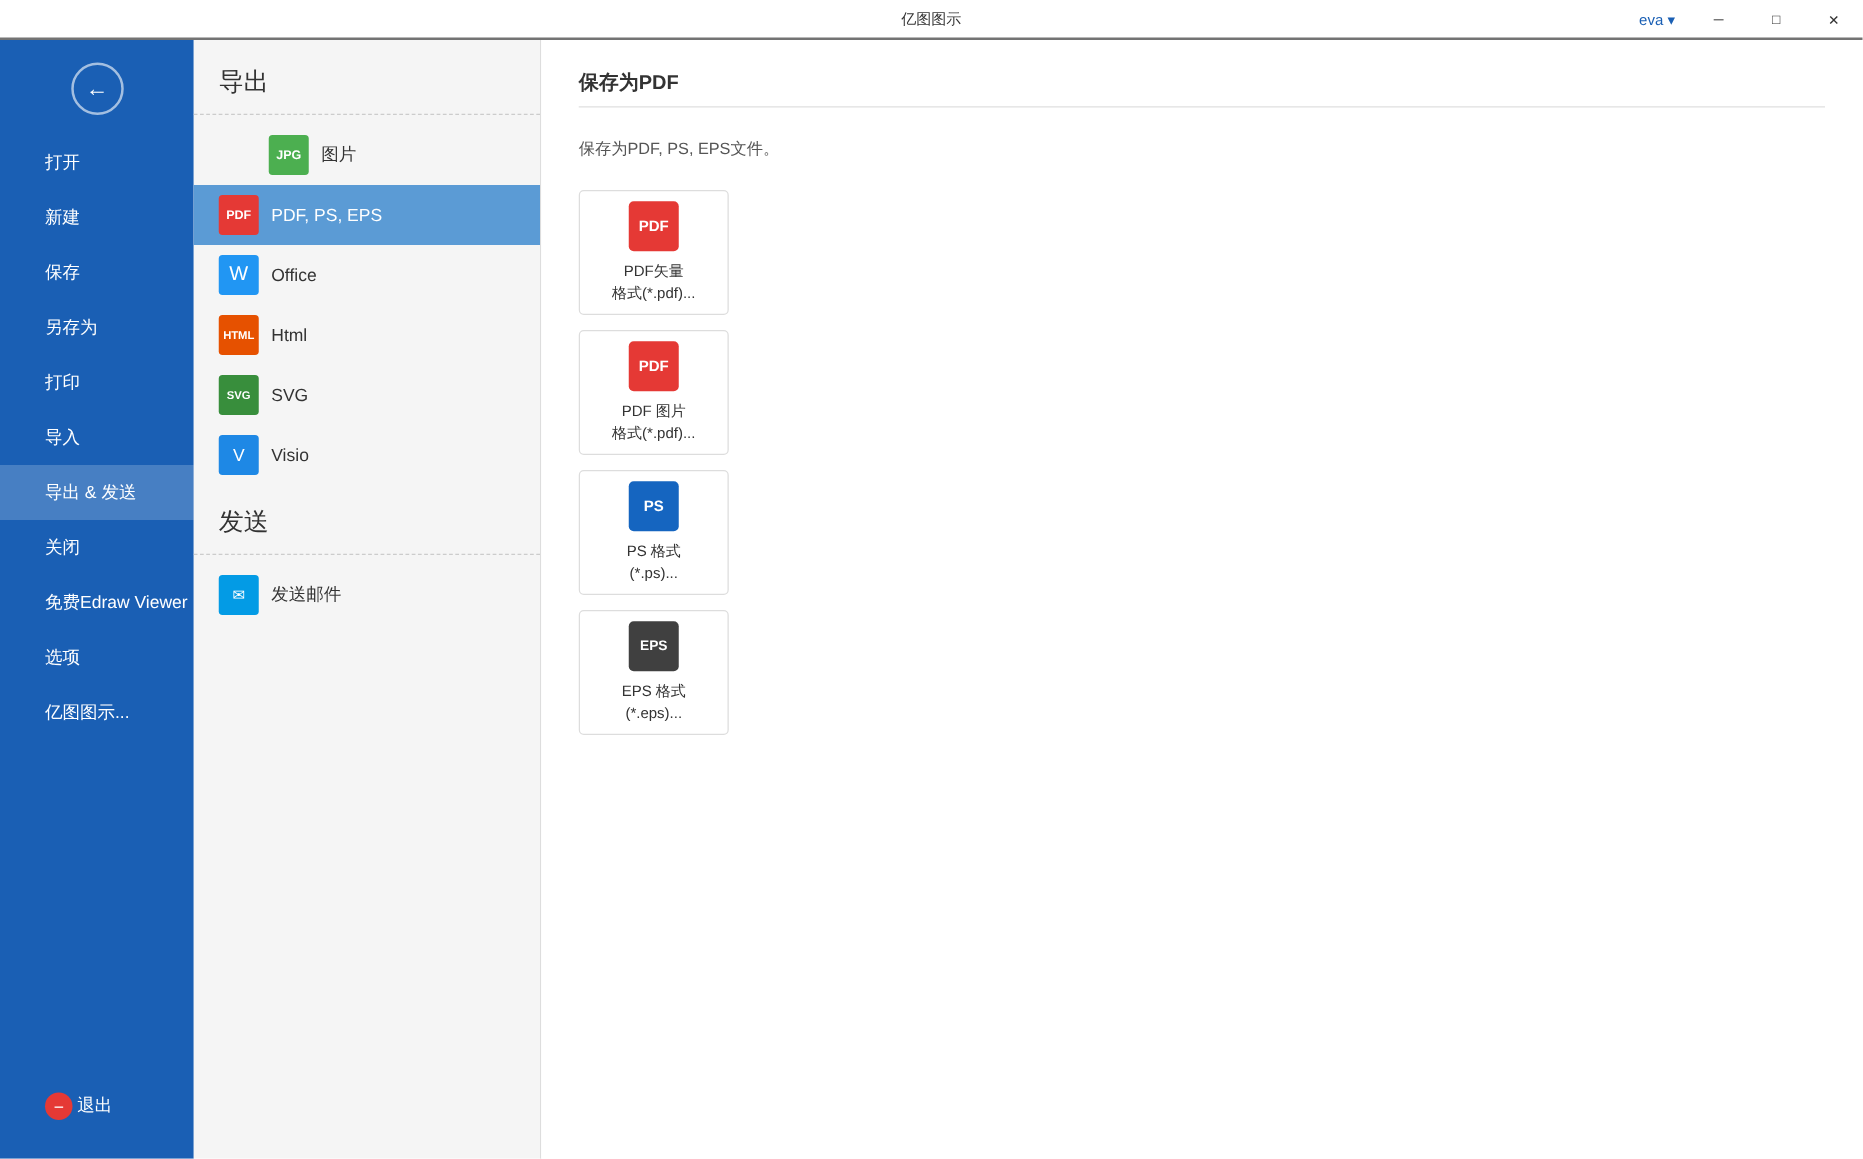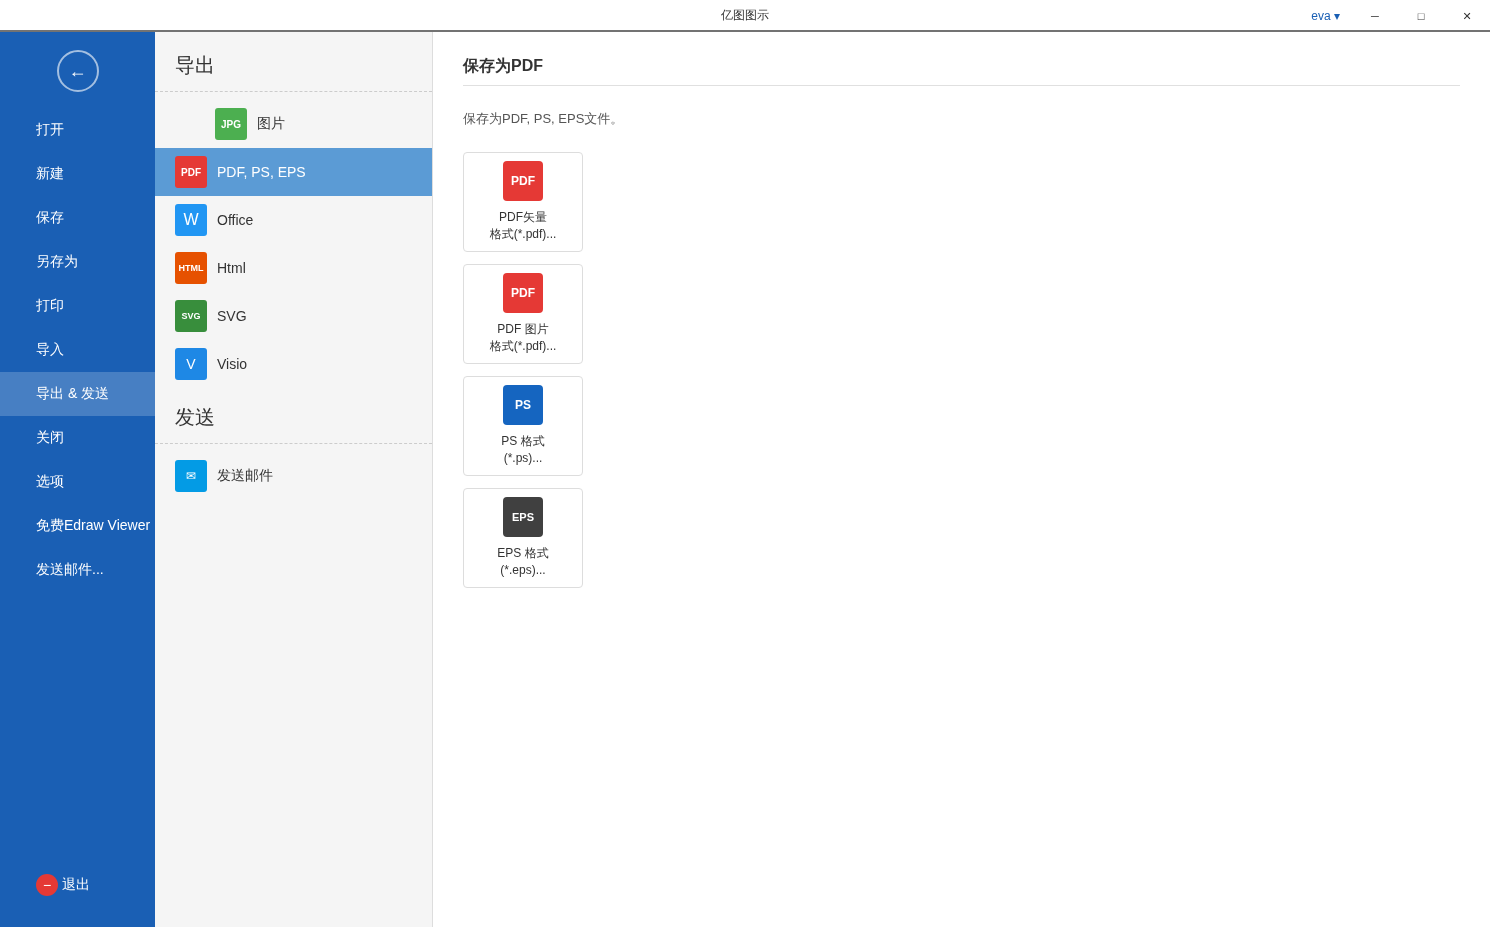--- a/index.html
+++ b/index.html
@@ -227,23 +227,23 @@
     <div id="sidebar-items">
 
     <div class="sidebar-item">打开</div>
         <div class="sidebar-item">新建</div>
         <div class="sidebar-item">保存</div>
         <div class="sidebar-item">另存为</div>
         <div class="sidebar-item">打印</div>
         <div class="sidebar-item">导入</div>
         <div class="sidebar-item active">导出 &amp; 发送</div>
         <div class="sidebar-item">关闭</div>
+        <div class="sidebar-item">免费Edraw Viewer</div>
         <div class="sidebar-item">选项</div>
-        <div class="sidebar-item">免费Edraw Viewer</div>
-        <div class="sidebar-item">发送邮件...</div>
+        <div class="sidebar-item">亿图图示...</div>
       </div>
     <div class="sidebar-item sidebar-item-exit">
       <span class="exit-icon">−</span>
       &nbsp;<span>退出</span>
     </div>
   </div>
 
   <div class="left-panel">
     <div class="section-title">导出</div>
     <hr class="section-divider">

